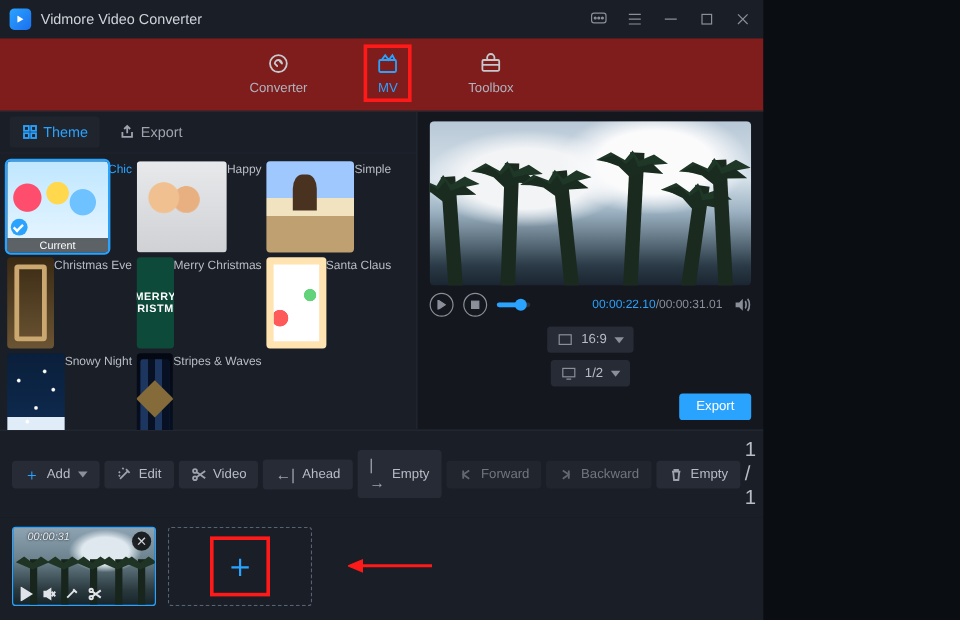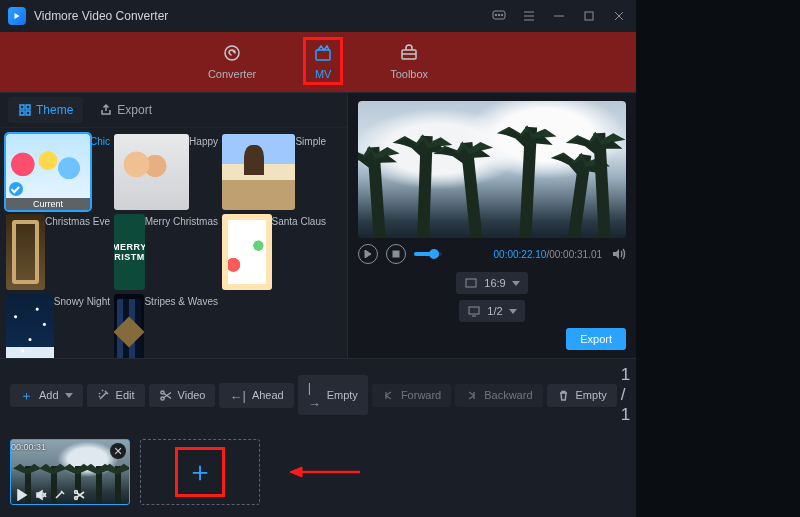--- a/index.html
+++ b/index.html
@@ -129,21 +129,21 @@
   
   .strip { display:flex; align-items:center; gap:10px; padding: 8px 10px 12px; background:#1a1e26; position:relative; }
   .clip { position:relative; width:120px; height:66px; border:1px solid #2aa3ff; border-radius:3px; overflow:hidden;
     background:
       radial-gradient(ellipse at 65% 30%, #dfe8ee 0 18%, transparent 28%),
       linear-gradient(#8ea3b2 0%, #6d848f 40%, #2b3a3f 80%, #17252b 100%);
   }
   .clip .palmmini { position:absolute; bottom:0; width:6px; height:60%; background:#17251c; }
   .clip .palmmini::before { content:""; position:absolute; top:-3px; left:-12px; width:28px; height:12px; background:#1f3424; clip-path: polygon(0 50%,25% 10%,50% 55%,75% 10%,100% 50%,50% 100%); }
   .clip .pm1{left:12%} .clip .pm2{left:34%} .clip .pm3{left:54%} .clip .pm4{left:72%} .clip .pm5{left:88%}
-  .clip .dur { position:absolute; top:2px; left:0; font-size:9px; color:#e6eaef; text-shadow:0 0 2px #000; }
+  .clip .dur { position:absolute; top:2px; left:12px; font-size:9px; color:#e6eaef; text-shadow:0 0 2px #000;font-style:italic; }
   .clip .x { position:absolute; top:3px; right:3px; width:16px; height:16px; border-radius:50%; background:#000c; color:#cfd3da; font-size:11px; display:flex; align-items:center; justify-content:center; cursor:pointer; }
   .clip .mini { position:absolute; bottom:3px; left:4px; display:flex; gap:6px; }
   .clip .mini span { width:13px; height:13px; display:flex; align-items:center; justify-content:center; }
   .clip .mini svg { stroke:#e0e4ea; fill:none; stroke-width:1.6; }
   
   .addtile { width:120px; height:66px; border:1px dashed #596272; border-radius:3px; display:flex; align-items:center; justify-content:center; cursor:pointer; position:relative; }
   .addtile .plusbig { font-size:28px; color:#2aa3ff; line-height:1; }
   .redbox { position:absolute; outline:3px solid #ff1a1a; pointer-events:none; }
   .redbox.rplus { width:44px; height:44px; }
   .arrow { position:absolute; left:290px; top:50%; transform:translateY(-50%); }

